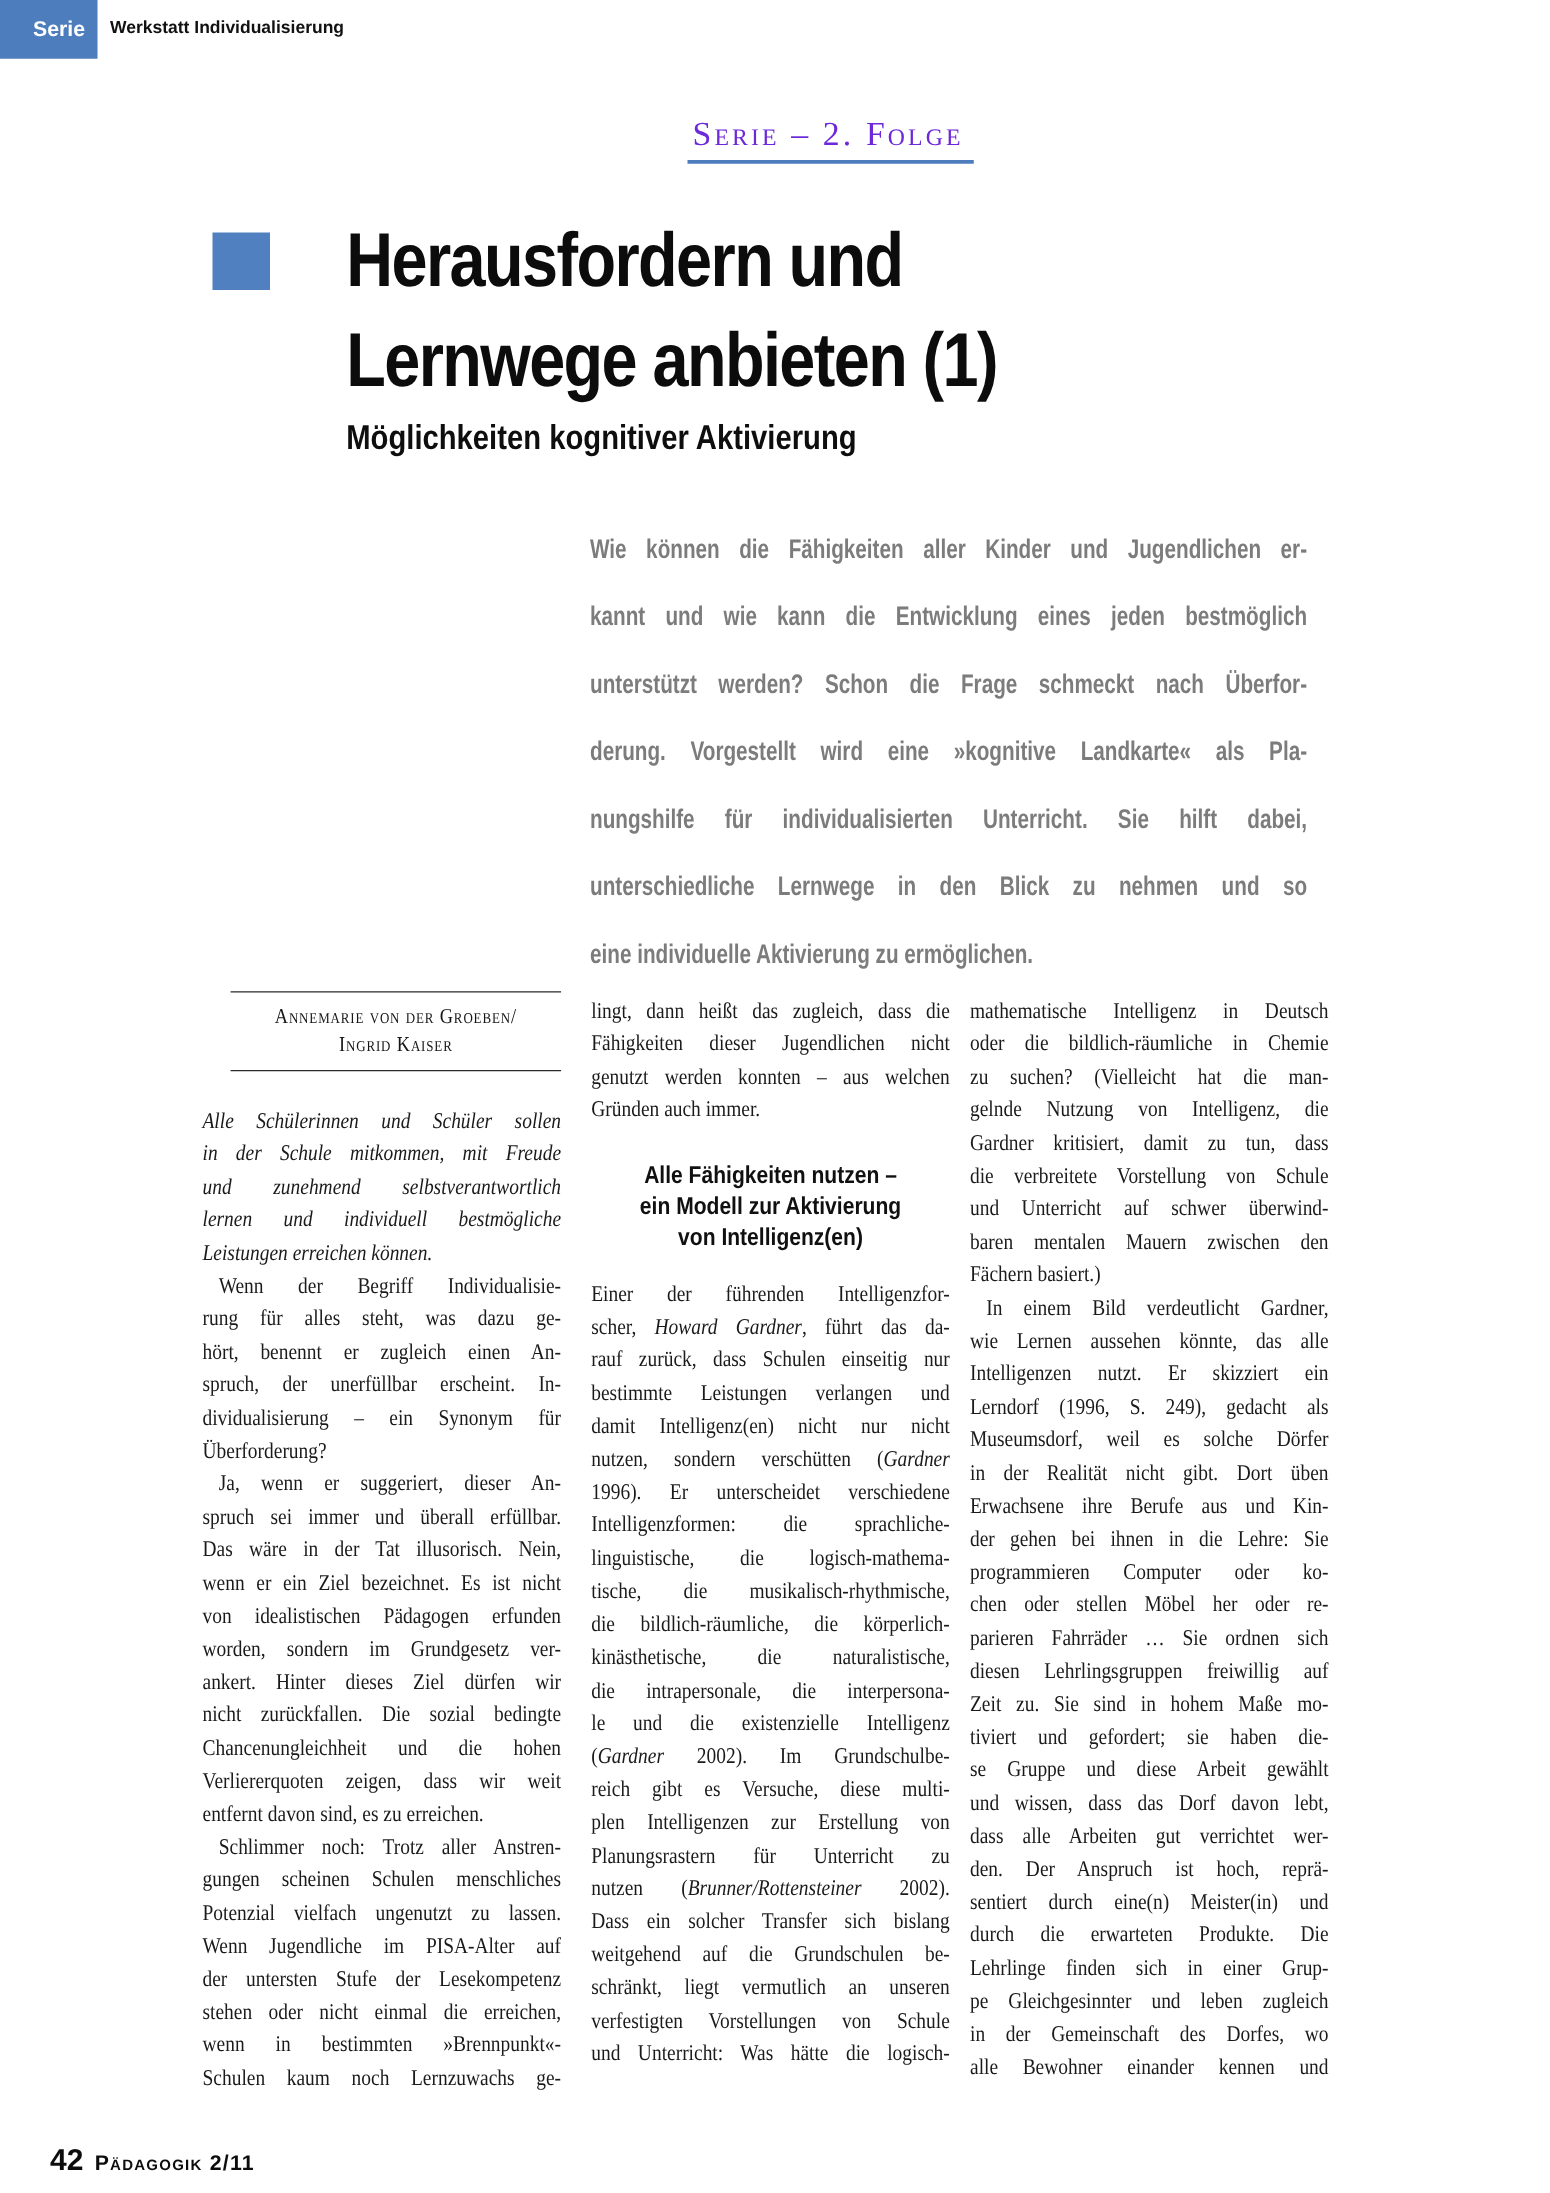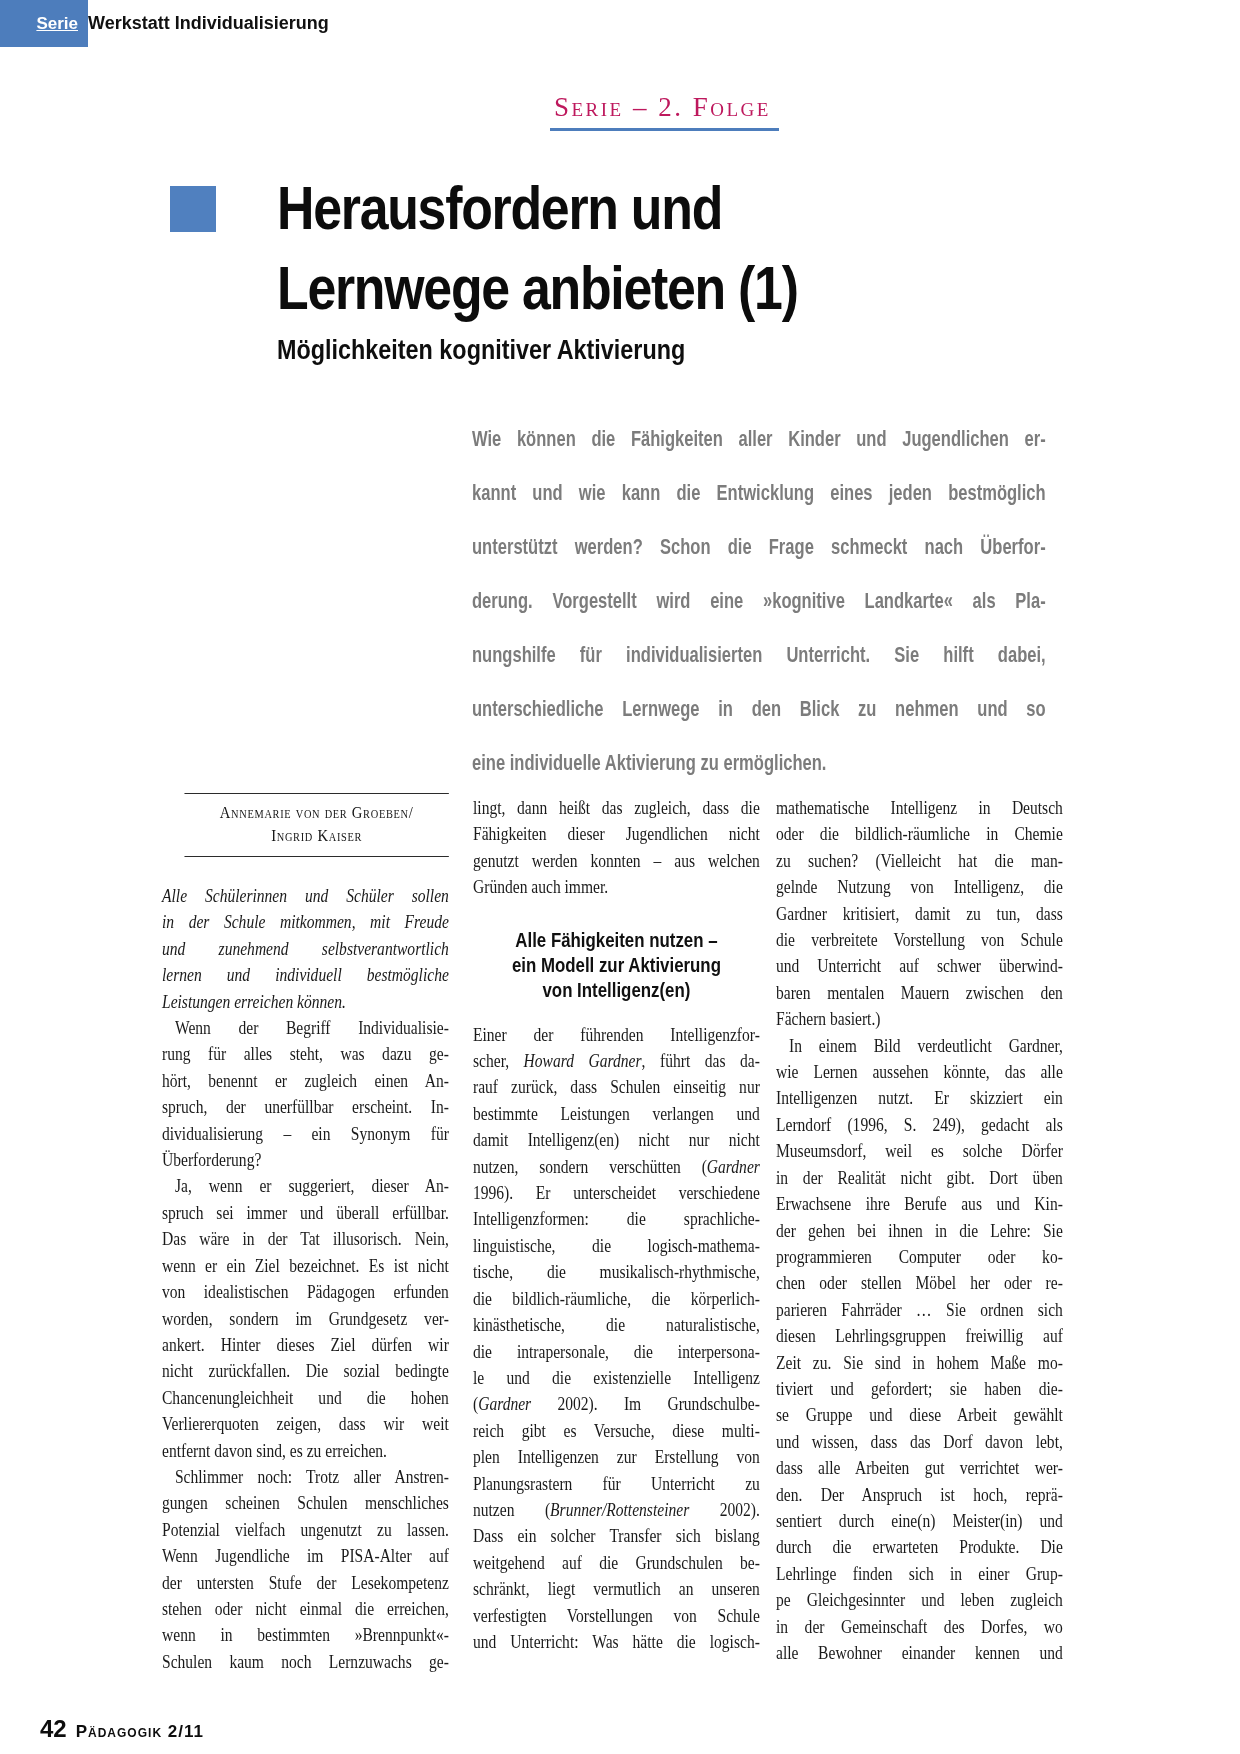--- a/index.html
+++ b/index.html
@@ -1,27 +1,27 @@
 <!DOCTYPE html>
 <html lang="de"><head>
 <meta charset="utf-8">
 <style>
   html,body{margin:0;padding:0;}
   body{width:1240px;height:1754px;position:relative;background:#ffffff;
        font-family:"Liberation Sans",sans-serif;color:#1a1a1a;overflow:hidden;}
 
   
-  .topbar-tab{position:absolute;left:0;top:0;width:88px;height:47px;background:#4d7dbc;
+  .topbar-tab{position:absolute;left:0;top:0;width:78px;height:47px;background:#4d7dbc;
     color:#fff;font-weight:bold;font-size:17px;display:flex;align-items:center;
-    justify-content:flex-end;padding-right:10px;box-sizing:border-box;text-decoration:underline;}
-  .topbar-title{position:absolute;left:88px;top:13px;font-weight:bold;font-size:18px;color:#111;text-align:center;}
+    justify-content:flex-end;padding-right:10px;box-sizing:border-box;}
+  .topbar-title{position:absolute;left:88px;top:13px;font-weight:bold;font-size:14px;color:#111;text-align:center;}
 
   
   .series-heading{position:absolute;left:550px;top:92px;font-family:"Liberation Serif",serif;
-    font-variant:small-caps;font-size:27px;letter-spacing:2.5px;color:#be185d;
+    font-variant:small-caps;font-size:27px;letter-spacing:2.5px;color:#6d28d9;
     padding:0 8px 5px 4px;border-bottom:3px solid #4d7dbc;white-space:nowrap;}
 
   
   .title-block{position:absolute;left:170px;top:168px;display:flex;gap:40px;}
   .title-bullet{width:46px;height:46px;background:#5080bf;margin-top:18px;flex:none;}
   .title-text{margin-left:21px;transform:scaleX(0.85);transform-origin:0 0;}
   .title-line{font-size:61px;line-height:80px;font-weight:bold;color:#0c0c0c;
     letter-spacing:-1.5px;white-space:nowrap;}
   .subtitle{font-size:27.5px;font-weight:bold;color:#0e0e0e;margin-top:6px;white-space:nowrap;}
 

